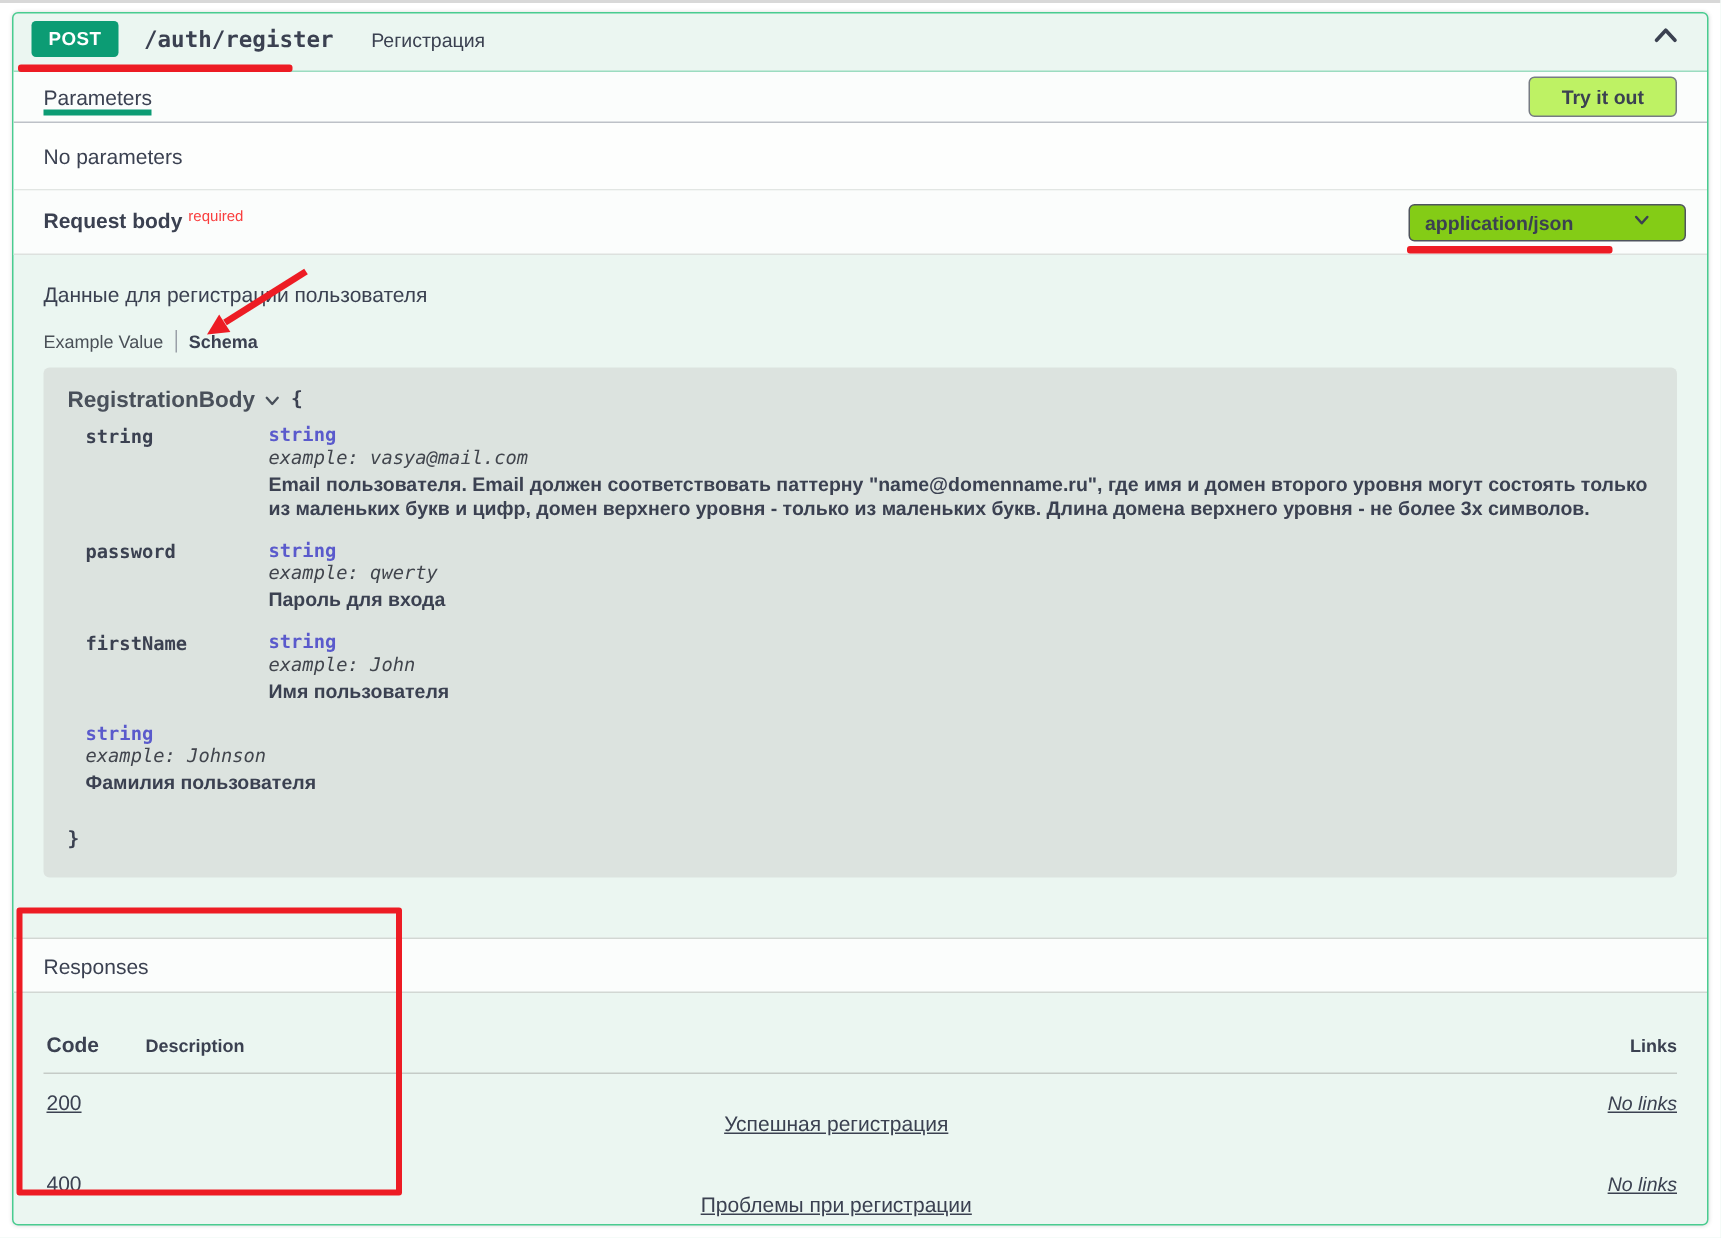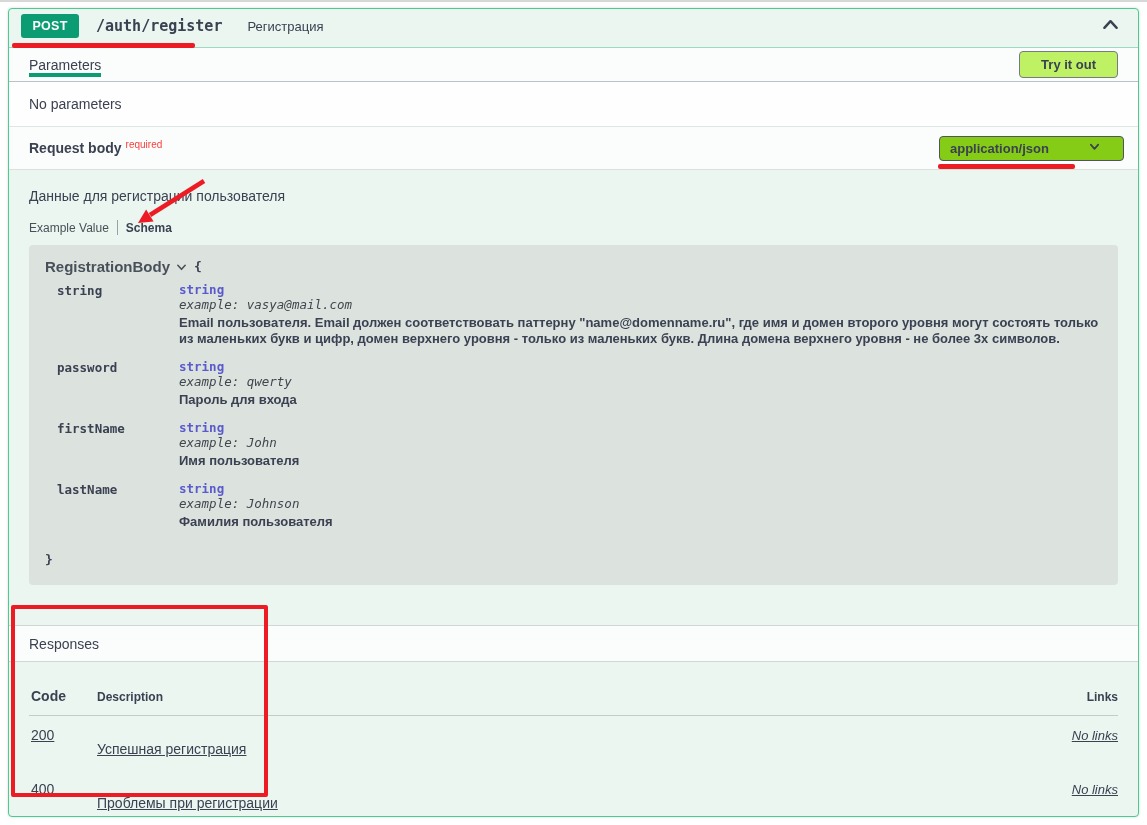--- a/index.html
+++ b/index.html
@@ -70,21 +70,21 @@
   .responses-header { height:37px; background:rgba(255,255,255,.78); display:flex; align-items:center; padding:0 20px; font-size:14px; border-top:1px solid #d2d7d3; border-bottom:1px solid #d2d7d3;margin-top:21px; }
   .responses-area { padding:0 20px; }
   .resp-head { display:flex; align-items:flex-end; padding:26px 0 11px 2px; border-bottom:1px solid #c5cbc7; }
   .col-code { width:66px; flex:none; }
   .col-desc { flex:1; }
   .col-links { width:100px; flex:none; text-align:right; }
   .resp-head .col-code { font-size:14px; font-weight:bold; }
   .resp-head .col-desc, .resp-head .col-links { font-size:12px; font-weight:bold; }
   .resp-row { display:flex; padding:11px 0 0 2px;text-decoration:underline; }
   .resp-row .col-code { font-size:14px; }
-  .resp-desc-text { font-size:14px; margin-top:14px; margin-bottom:13px; }
+  .resp-desc-text { font-size:14px; margin-top:14px; margin-bottom:13px;text-align:center; }
   .resp-row .col-links { font-size:13px; font-style:italic; padding-top:1px; }
 
   
   .ann { position:absolute; z-index:30; pointer-events:none; }
   .ann-underline-method { left:12px; top:43px; width:183px; height:5px; background:#ed1c24; border-radius:2px; }
   .ann-underline-content-type { left:938px; top:164px; width:137px; height:5px; background:#ed1c24; border-radius:2px; }
   .ann-arrow-schema { left:125px; top:172px; }
   .ann-box-responses { left:11px; top:605px; width:257px; height:192px; border:4px solid #ed1c24; border-radius:2px; }
 </style>
 </head>
@@ -171,21 +171,20 @@
       <div class="model-row">
         <div class="fname">firstName</div>
         <div class="fval">
           <div class="ftype">string</div>
           <div class="fexample">example: John</div>
           <div class="fdesc">Имя пользователя</div>
         </div>
       </div>
 
       <div class="model-row">
-        <div class="fname">lastName</div>
         <div class="fval">
           <div class="ftype">string</div>
           <div class="fexample">example: Johnson</div>
           <div class="fdesc">Фамилия пользователя</div>
         </div>
       </div>
 
       <div class="close-brace">}</div>
     </div>
   </div>

